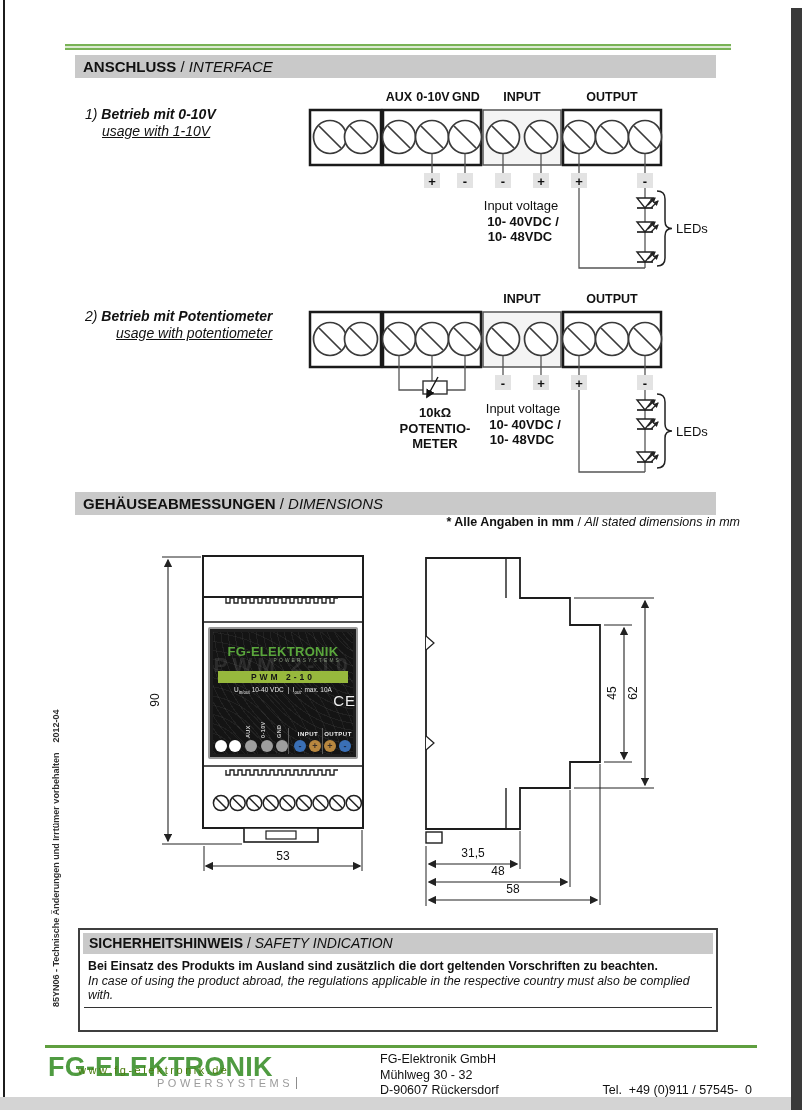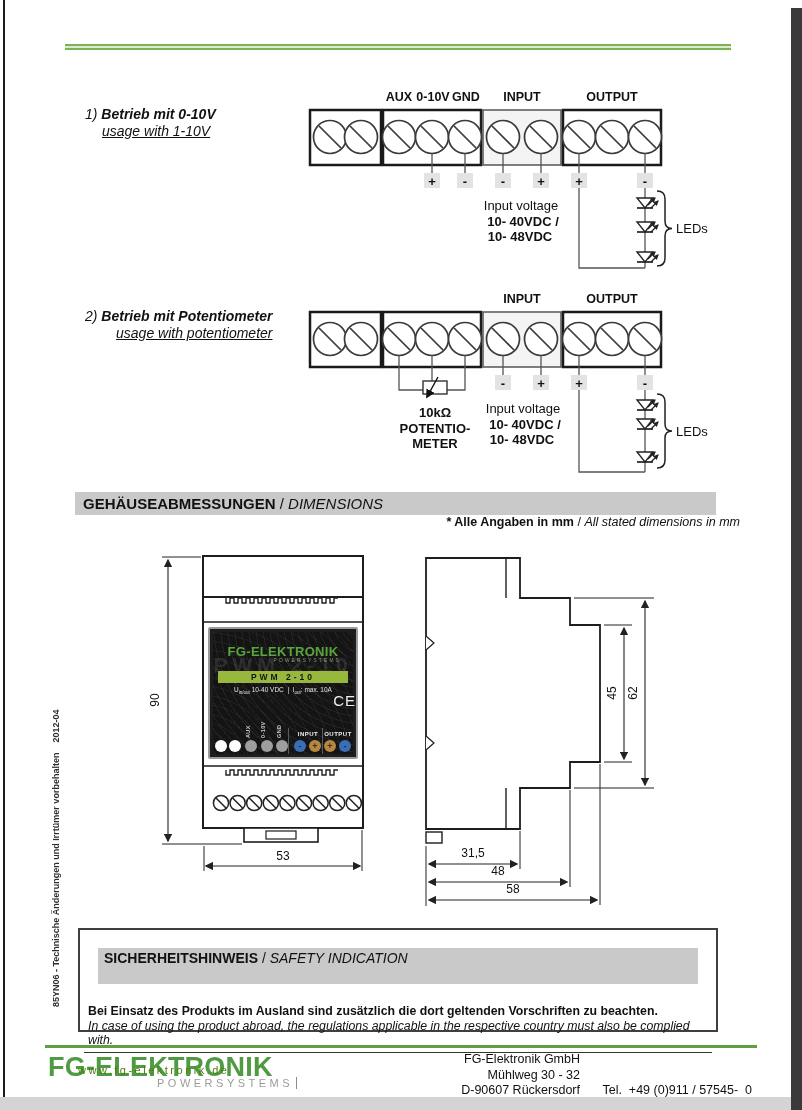--- a/index.html
+++ b/index.html
@@ -64,47 +64,48 @@
      width:36px;text-align:center;}
   .lblsep{position:absolute;bottom:3px;width:1px;height:26px;background:#5c5c5c;}
 
   
   .side-note{position:absolute;left:51px;top:1007px;transform:rotate(-90deg);transform-origin:left top;
      white-space:pre;font-size:9px;font-weight:bold;color:#2e2e2e;}
 
   
   .safety{position:absolute;left:78px;top:928px;width:640px;height:104px;box-sizing:border-box;
      border:2px solid #3f3f3f;background:#fff;}
-  .safety-bar{margin:18px;height:36px;background:#c9c9c9;line-height:21px;padding-left:6px;font-size:14px;white-space:pre;}
+  .safety-bar{margin:3px;height:21px;background:#c9c9c9;line-height:21px;padding-left:6px;font-size:14px;white-space:pre;}
   .safety-bar b{font-weight:bold;} .safety-bar i{font-style:italic;}
   .safety-p{padding:2px 8px 0 8px;font-size:12.3px;line-height:14.5px;}
   .safety-p .de{font-weight:bold;}
   .safety-p .en{font-style:italic;}
   .safety-div{border-top:1.4px solid #333;margin:4px 4px 2px 4px;}
 
   
   .foot-rule{position:absolute;left:45px;top:1045px;width:712px;height:3px;background:#5f9f3f;}
   .foot-logo{position:absolute;left:48px;top:1051px;font-size:27px;font-weight:bold;color:#4f9b41;
      letter-spacing:0.2px;transform:scaleY(1.05);transform-origin:left top;white-space:nowrap;}
   .foot-logo-sub{position:absolute;left:157px;top:1077px;font-size:11px;color:#9b9b9b;letter-spacing:3.5px;
      border-right:1px solid #8c8c8c;padding-right:3px;}
   .foot-web{position:absolute;left:78px;top:1064px;font-size:11px;color:#4d7c0f;letter-spacing:2.5px;}
-  .foot-addr{position:absolute;left:380px;top:1052px;width:200px;text-align:right;font-size:12.5px;line-height:15.5px;}
+  .foot-addr{position:absolute;left:380px;top:1052px;width:200px;text-align:left;font-size:12.5px;line-height:15.5px;}
   .foot-contact{position:absolute;left:556px;top:1052px;width:196px;text-align:right;font-size:12.5px;line-height:15.5px;white-space:pre;}
 </style>
 </head>
 <body>
 
 <div id="page">
 
   <div class="edge-left"></div>
   <div class="edge-right"></div>
   <div class="edge-bottom"></div>
   <div class="green-rule"></div>
 
+  <div class="secbar" style="top:55px;"><b>ANSCHLUSS</b><span> / </span><i>INTERFACE</i></div>
 
   <div class="case" style="left:85px;top:106px;">
     <div><span class="case-num">1)</span> <span class="case-title">Betrieb mit 0-10V</span></div>
     <div class="case-en">usage with 1-10V</div>
   </div>
 
   <svg style="left:300px;top:88px;" width="420" height="200" viewBox="300 88 420 200">
     <defs>
       <marker id="ledarr1" viewBox="0 0 10 10" refX="8" refY="5" markerWidth="4.5" markerHeight="4.5" orient="auto">
           <path d="M0 0L10 5L0 10z" fill="#222"></path>

